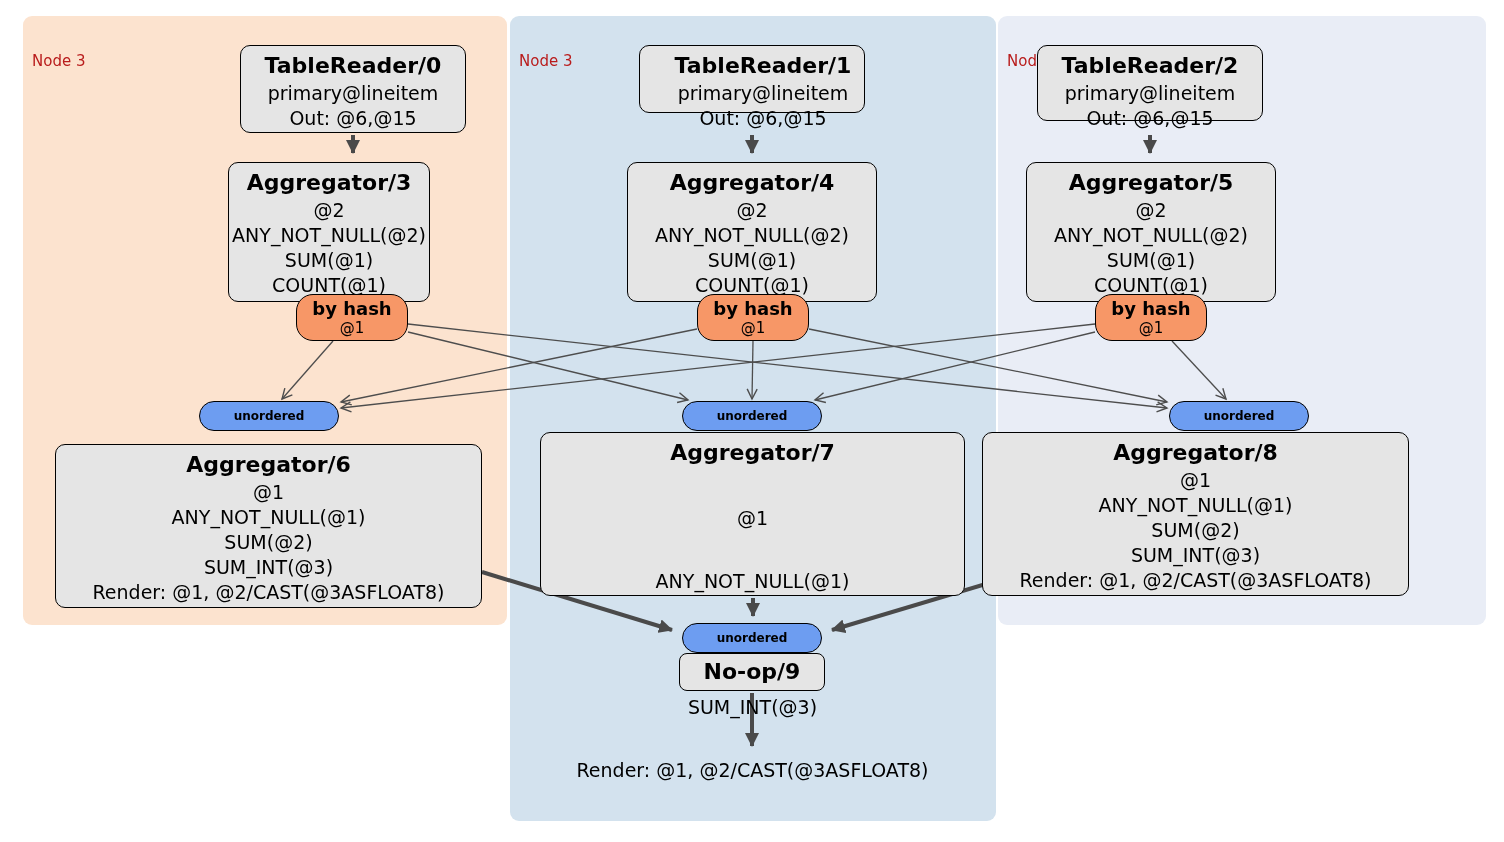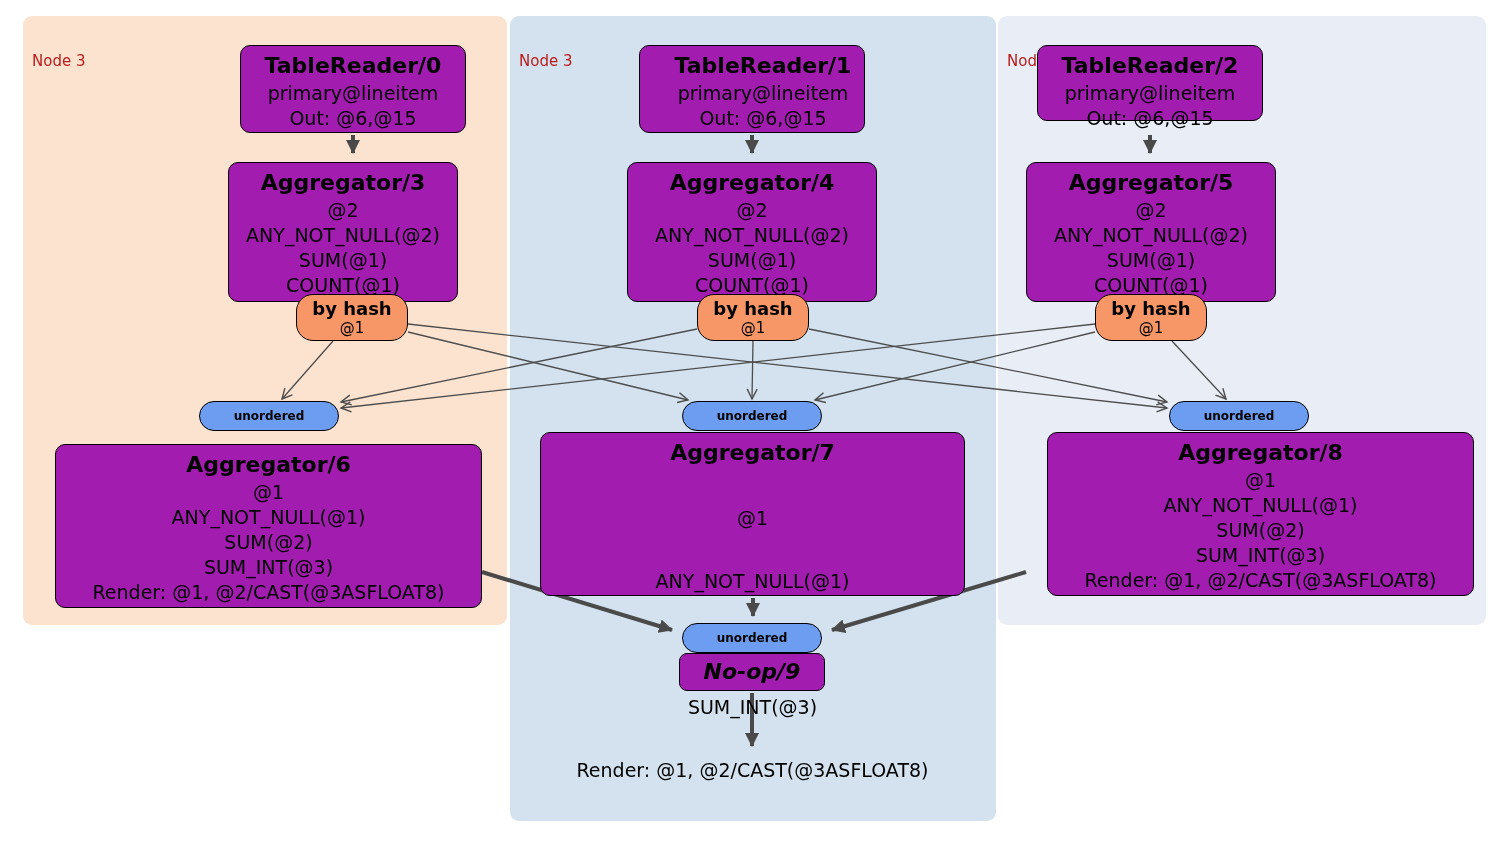--- a/index.html
+++ b/index.html
@@ -21,42 +21,42 @@
     position: absolute; left: 9px; top: 4px;
     font-size: 15px; line-height: 18px; color: #b91c1c; margin-top: 32px;
   }
   
   svg.edges { position: absolute; left: 0; top: 0; z-index: 1; pointer-events: none; }
   .edge-thin  { stroke: #4d4d4d; stroke-width: 1.3px; fill: none; }
   .edge-thick { stroke: #4a4a4a; stroke-width: 4px;  fill: none; }
   
   .pbox {
     position: absolute; z-index: 2;
-    background: #a21caf;
+    background: #e5e5e5;
     border: 1.6px solid #000;
     border-radius: 10px;
     box-sizing: border-box;
     display: flex; flex-direction: column; align-items: center;
     padding-top: 5px;
     text-align: center;
   }
   .pbox-title { font-weight: bold; font-size: 22px; line-height: 30px; white-space: nowrap; }
   .pbox-line  { font-size: 19px; line-height: 25px; white-space: nowrap; }
   .pbox-small { justify-content: center; padding-top: 0; border-radius: 8px; }
   
   .tr0  { left: 240px;  top: 45px;  width: 226px; height: 88px; }
-  .tr1  { left: 639px;  top: 45px;  width: 226px; height: 88px; padding-left: 22px; }
+  .tr1  { left: 639px;  top: 45px;  width: 226px; height: 68px; padding-left: 22px; }
   .tr2  { left: 1037px; top: 45px;  width: 226px; height: 76px; }
-  .agg3 { left: 228px;  top: 162px; width: 230px; height: 140px; }
+  .agg3 { left: 228px;  top: 162px; width: 202px; height: 140px; }
   .agg4 { left: 627px;  top: 162px; width: 250px; height: 140px; }
   .agg5 { left: 1026px; top: 162px; width: 250px; height: 140px; }
   .agg6 { left: 55px;   top: 432px; width: 427px; height: 164px; margin-top: 12px; }
   .agg7 { left: 540px;  top: 432px; width: 425px; height: 164px; gap: 38px; }
-  .agg8 { left: 1047px; top: 432px; width: 427px; height: 164px; }
-  .noop { left: 679px;  top: 653px; width: 146px; height: 38px; font-style: italic; }
+  .agg8 { left: 982px; top: 432px; width: 427px; height: 164px; }
+  .noop { left: 679px;  top: 653px; width: 146px; height: 38px; }
   .resp { left: 673px;  top: 754px; width: 157px; height: 38px; }
   
   .router {
     position: absolute; z-index: 3;
     border: 1.6px solid #000;
     box-sizing: border-box;
     display: flex; flex-direction: column; align-items: center; justify-content: center;
     text-align: center;
   }
   .router-hash {

